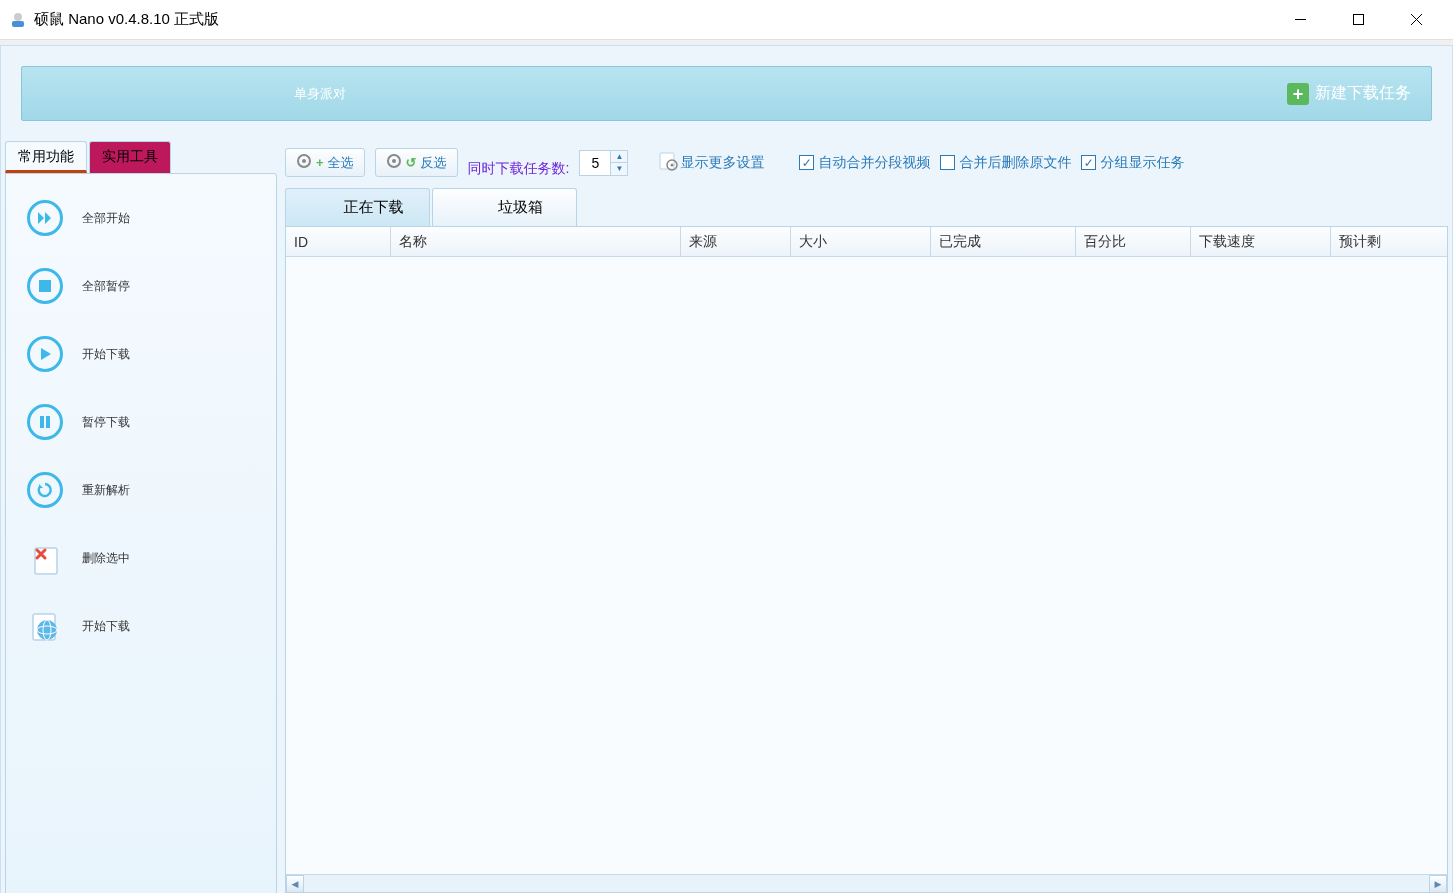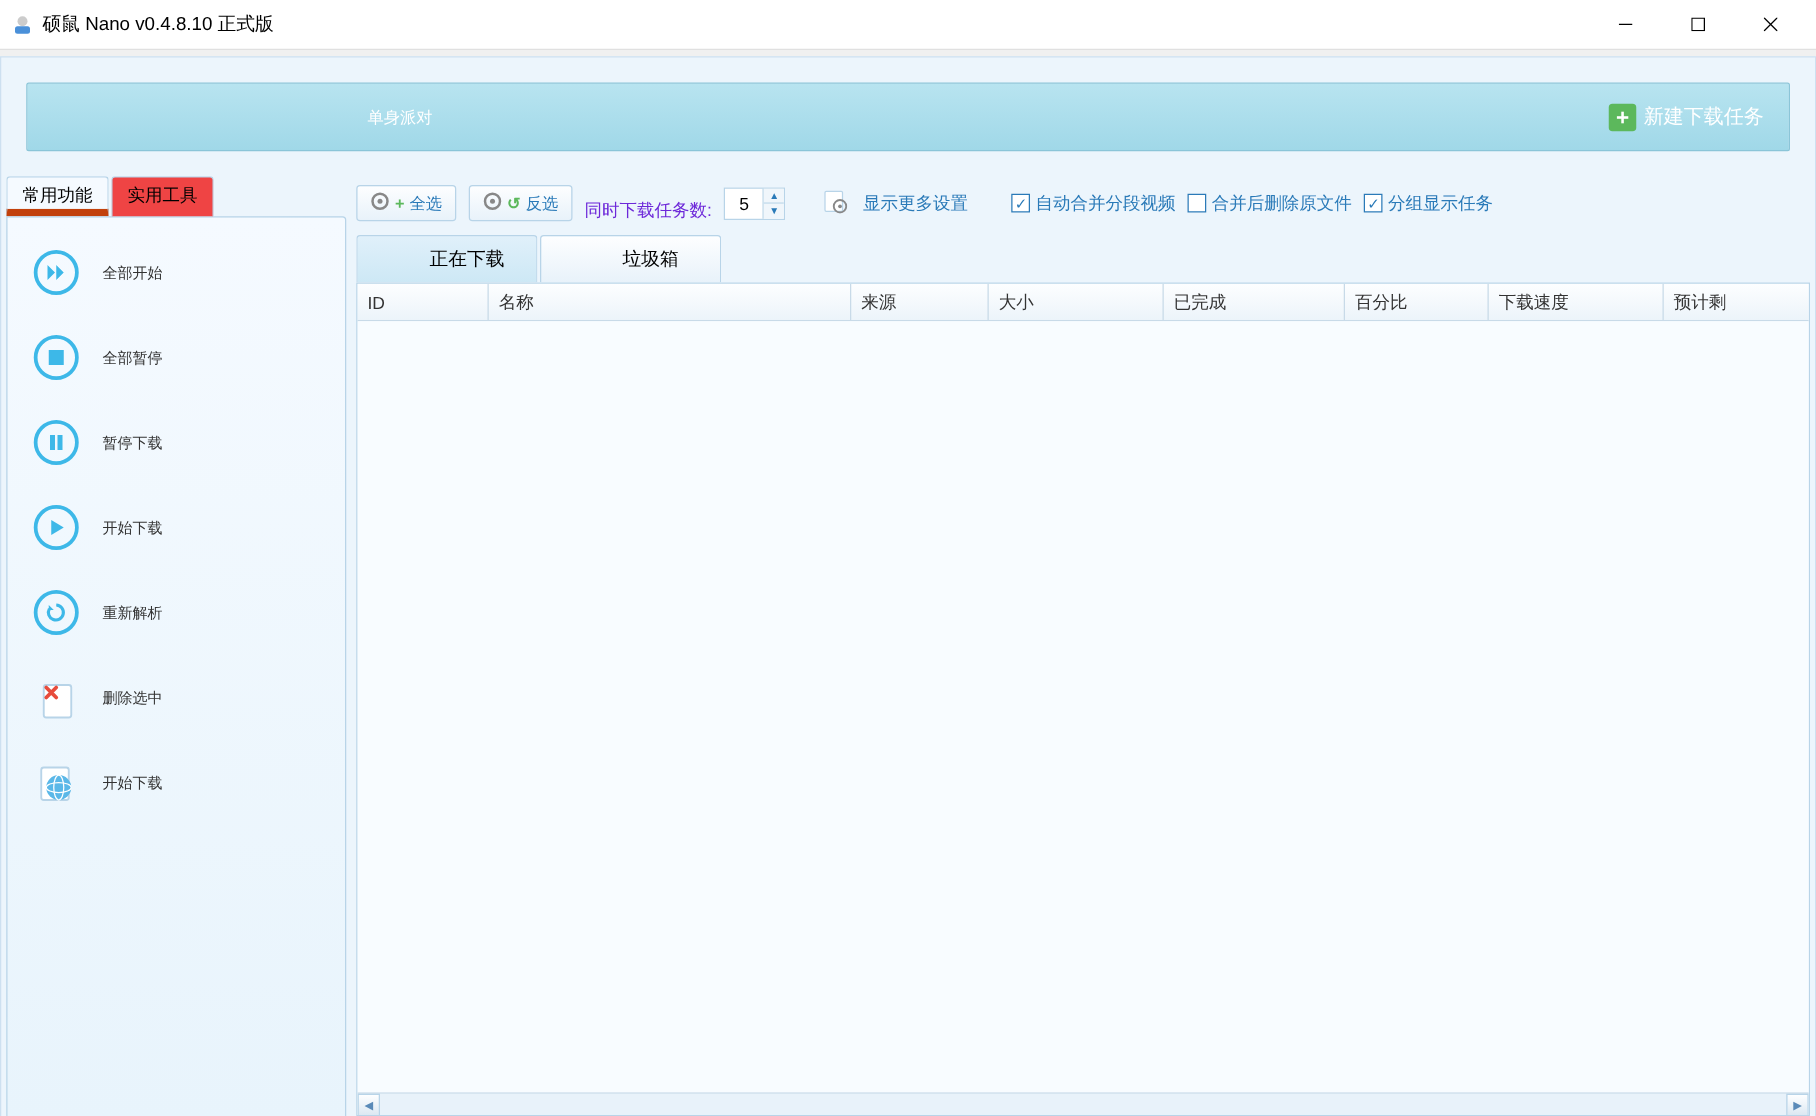--- a/index.html
+++ b/index.html
@@ -15,41 +15,41 @@
 
 .topbar { height: 55px; background: linear-gradient(to bottom, #b8e4f0, #a0d8e8); display: flex; align-items: center; padding: 0 12px; border: 1px solid #8bc5d8; margin: 20px; border-radius: 2px; position: relative; }
 .topbar-text { color: #fff; font-size: 13px; margin-left: 260px; }
 .new-task-btn { margin-left: auto; display: flex; align-items: center; gap: 6px; color: #fff; font-size: 16px; cursor: pointer; padding: 4px 8px; }
 .plus-icon { width: 22px; height: 22px; background: #5cb85c; border-radius: 3px; display: flex; align-items: center; justify-content: center; color: #fff; font-weight: bold; font-size: 18px; line-height: 1; }
 
 .body-area { display: flex; height: calc(100% - 95px); }
 
 .sidebar { width: 280px; padding: 0 4px; }
 .sidebar-tabs { display: flex; height: 32px; }
-.sidebar-tab { padding: 6px 12px; background: #ef4444; border: 1px solid #b8d4e8; border-bottom: none; font-size: 14px; cursor: pointer; border-radius: 3px 3px 0 0; margin-right: 2px; }
-.sidebar-tab.active { background: #f5faff; font-weight: normal; border-bottom: 6px solid #c2410c; position: relative; z-index: 2; }
+.sidebar-tab { padding: 6px 12px; background: #be185d; border: 1px solid #b8d4e8; border-bottom: none; font-size: 14px; cursor: pointer; border-radius: 3px 3px 0 0; margin-right: 2px; }
+.sidebar-tab.active { background: #f5faff; font-weight: normal; border-bottom: 3px solid #c2410c; position: relative; z-index: 2; }
 .sidebar-content { background: linear-gradient(to bottom, #f5faff, #e8f4fc); border: 1px solid #b8d4e8; height: calc(100% - 32px); padding: 10px 0; border-radius: 0 3px 3px 3px; }
 .sidebar-item { display: flex; align-items: center; padding: 15px 20px; cursor: pointer; gap: 18px; }
 .sidebar-icon { width: 38px; height: 38px; display: flex; align-items: center; justify-content: center; flex-shrink: 0; }
 .sidebar-label { font-size: 12px; color: #333; }
 
 .circle-icon { width: 36px; height: 36px; border: 3px solid #3db8e8; border-radius: 50%; display: flex; align-items: center; justify-content: center; }
 
 .main { flex: 1; display: flex; flex-direction: column; padding: 0 4px 4px 0; }
 
 .toolbar { display: flex; align-items: center; gap: 10px; padding: 6px 4px; flex-wrap: wrap; }
 .tool-btn { display: flex; align-items: center; gap: 4px; padding: 4px 10px; background: linear-gradient(to bottom, #fdfeff, #e8f2fa); border: 1px solid #b8d4e8; border-radius: 3px; cursor: pointer; font-size: 13px; color: #2a7ab8; }
 .tool-btn .gear { color: #888; }
 .toolbar-label { font-size: 14px; color: #6d28d9; margin-top: 12px; }
 .spinner-box { display: flex; align-items: center; border: 1px solid #b8d4e8; background: #fff; height: 26px; }
 .spinner-box input { width: 30px; border: none; text-align: center; font-size: 14px; outline: none; }
 .spinner-arrows { display: flex; flex-direction: column; border-left: 1px solid #b8d4e8; }
 .spinner-arrow { width: 16px; height: 12px; display:flex; align-items:center; justify-content:center; font-size: 8px; cursor:pointer; color: #2a7ab8; background: #f0f6fb; }
 .spinner-arrow:first-child { border-bottom: 1px solid #b8d4e8; }
-.settings-btn { display: flex; align-items: center; gap: 12px; padding: 4px 10px; cursor: pointer; font-size: 14px; color: #2a7ab8; margin-left: 10px; }
+.settings-btn { display: flex; align-items: center; gap: 2px; padding: 4px 10px; cursor: pointer; font-size: 14px; color: #2a7ab8; margin-left: 10px; }
 .checkbox-group { display: flex; align-items: center; gap: 4px; cursor: pointer; font-size: 14px; color: #2a7ab8; }
 .checkbox { width: 15px; height: 15px; border: 1px solid #2a7ab8; display: flex; align-items: center; justify-content: center; font-size: 12px; color: #2a7ab8; background: #fff; }
 
 .content-tabs { display: flex; margin-top: 4px; padding-left: 4px; }
 .content-tab { width: 145px; height: 38px; display: flex; align-items: center; justify-content: center; background: linear-gradient(to bottom, #fdfeff, #e8f2fa); border: 1px solid #b8d4e8; border-bottom: none; font-size: 15px; cursor: pointer; margin-right: 2px; border-radius: 3px 3px 0 0; padding-left: 32px; }
 .content-tab.active { background: linear-gradient(to bottom, #e0f0fa, #cde8f5); font-weight: normal; }
 
 .table-container { flex: 1; background: #f8fcff; border: 1px solid #b8d4e8; margin: 0 0 0 4px; display: flex; flex-direction: column; overflow: hidden; }
 .table-header { display: flex; background: linear-gradient(to bottom, #fdfeff, #ecf4fa); border-bottom: 1px solid #c8dae8; height: 30px; }
 .th { padding: 5px 8px; border-right: 1px solid #c8dae8; font-size: 14px; color: #333; display: flex; align-items: center; overflow: hidden; white-space: nowrap; }
@@ -130,38 +130,38 @@
                   <rect x="1" y="1" width="12" height="12" fill="#3db8e8"></rect>
                 </svg>
               </span>
           </span>
           <span class="sidebar-label">全部暂停</span>
         </div>
 
         <div class="sidebar-item">
           <span class="sidebar-icon">
             <span class="circle-icon">
+                <svg width="16" height="16" viewBox="0 0 16 16">
+                  <path d="M4 2 L14 8 L4 14 Z" fill="#3db8e8"></path>
+                </svg>
+              </span>
+          </span>
+          <span class="sidebar-label">开始下载</span>
+        </div>
+
+        <div class="sidebar-item">
+          <span class="sidebar-icon">
+            <span class="circle-icon">
                 <svg width="14" height="14">
                   <rect x="2" y="1" width="4" height="12" fill="#3db8e8"></rect>
                   <rect x="8" y="1" width="4" height="12" fill="#3db8e8"></rect>
                 </svg>
               </span>
           </span>
           <span class="sidebar-label">暂停下载</span>
-        </div>
-
-        <div class="sidebar-item">
-          <span class="sidebar-icon">
-            <span class="circle-icon">
-                <svg width="16" height="16" viewBox="0 0 16 16">
-                  <path d="M4 2 L14 8 L4 14 Z" fill="#3db8e8"></path>
-                </svg>
-              </span>
-          </span>
-          <span class="sidebar-label">开始下载</span>
         </div>
 
         <div class="sidebar-item">
           <span class="sidebar-icon">
             <span class="circle-icon">
                 <svg width="18" height="18" viewBox="0 0 18 18">
                   <path d="M9 3 A6 6 0 1 1 3.5 6" fill="none" stroke="#3db8e8" stroke-width="2.5"></path>
                   <path d="M3 3 L3 7 L7 7 Z" fill="#3db8e8"></path>
                 </svg>
               </span>

